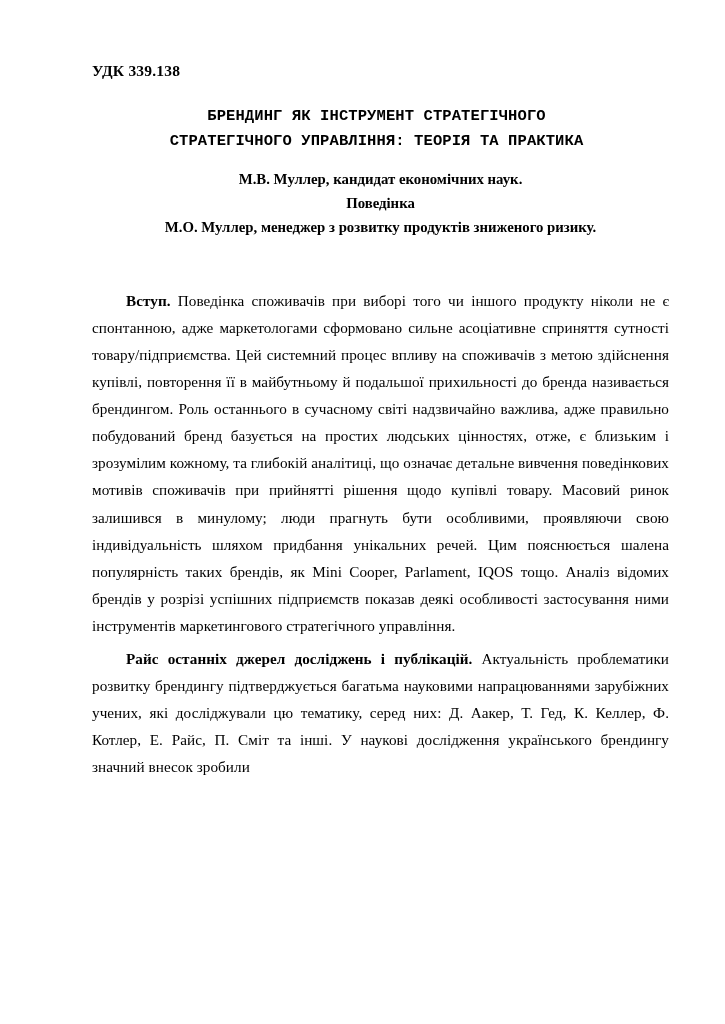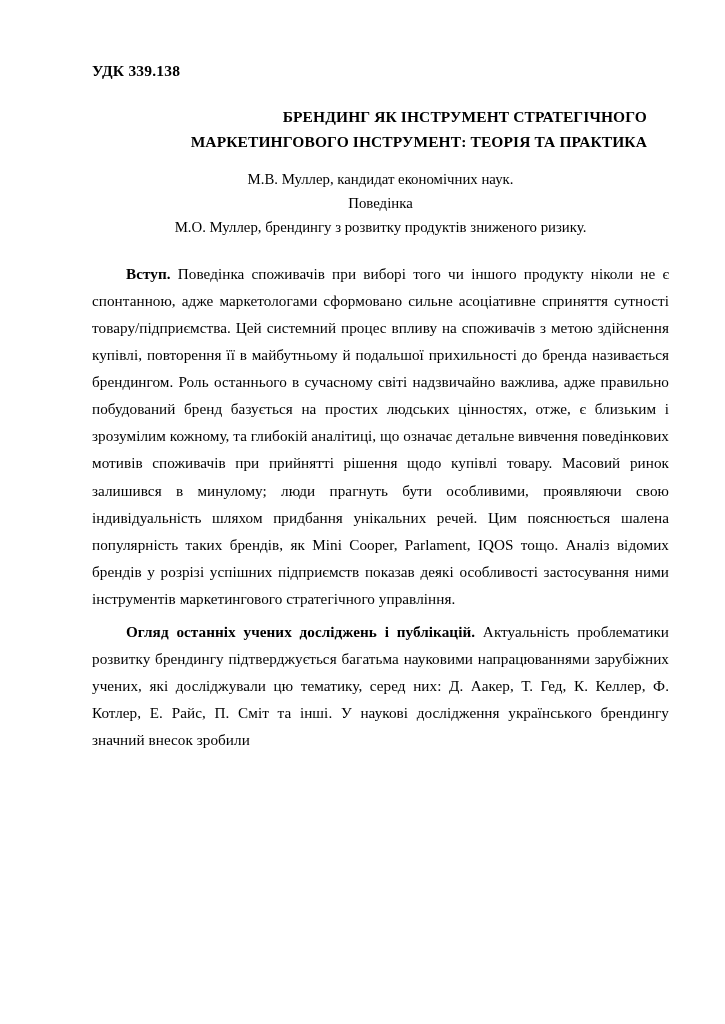--- a/index.html
+++ b/index.html
@@ -21,39 +21,40 @@
     box-sizing: border-box;
     padding: 62px 52px 20px 92px;
   }
   .udc {
     font-size: 15.5px;
     font-weight: bold;
     letter-spacing: 0.2px;
     margin: 0 0 24px 0;
   }
   .title {
-    text-align: right;
+    text-align: center;
     font-size: 15.5px;
     font-weight: bold;
     line-height: 1.62;
     margin: 0 22px 14px 14px;
     letter-spacing: 0.1px;
+    font-family: Liberation Mono, monospace;
   }
   .authors {
     text-align: center;
     font-size: 14.8px;
-    font-weight: normal;
+    font-weight: bold;
     line-height: 1.62;
     margin: 0 6px 0 6px;
   }
   .authors .ln {
     display: block;
   }
   .body-block {
-    margin-top: 20px;
+    margin-top: 47px;
   }
   p.para {
     margin: 0 0 2px 0;
     font-size: 15.2px;
     line-height: 1.78;
     text-align: justify;
     text-indent: 34px;
     letter-spacing: 0.05px;
     hyphens: none;
   }
@@ -66,31 +67,31 @@
 </style>
 </head>
 <body>
 
 <div class="page">
 
   <div class="udc">УДК 339.138</div>
 
   <div class="title">
     <span>БРЕНДИНГ ЯК ІНСТРУМЕНТ СТРАТЕГІЧНОГО</span><br>
-    <span>МАРКЕТИНГОВОГО ІНСТРУМЕНТ: ТЕОРІЯ ТА ПРАКТИКА</span>
+    <span>СТРАТЕГІЧНОГО УПРАВЛІННЯ: ТЕОРІЯ ТА ПРАКТИКА</span>
   </div>
 
   <div class="authors">
     <span class="ln">М.В. Муллер, кандидат економічних наук.</span>
     <span class="ln">Поведінка</span>
-    <span class="ln">М.О. Муллер, брендингу з розвитку продуктів зниженого ризику.</span>
+    <span class="ln">М.О. Муллер, менеджер з розвитку продуктів зниженого ризику.</span>
   </div>
 
   <div class="body-block">
     <p class="para">
       <span class="lead">Вступ.</span><span> Поведінка споживачів при виборі того чи іншого продукту ніколи не є спонтанною, адже маркетологами сформовано сильне асоціативне сприняття сутності товару/підприємства. Цей системний процес впливу на споживачів з метою здійснення купівлі, повторення її в майбутньому й подальшої прихильності до бренда називається брендингом. Роль останнього в сучасному світі надзвичайно важлива, адже правильно побудований бренд базується на простих людських цінностях, отже, є близьким і зрозумілим кожному, та глибокій аналітиці, що означає детальне вивчення поведінкових мотивів споживачів при прийнятті рішення щодо купівлі товару. Масовий ринок залишився в минулому; люди прагнуть бути особливими, проявляючи свою індивідуальність шляхом придбання унікальних речей. Цим пояснюється шалена популярність таких брендів, як Mini Cooper, Parlament, IQOS тощо. Аналіз відомих брендів у розрізі успішних підприємств показав деякі особливості застосування ними інструментів маркетингового стратегічного управління.</span>
     </p>
     <p class="para">
-      <span class="lead">Огляд останніх учених досліджень і публікацій.</span><span> Актуальність проблематики розвитку брендингу підтверджується багатьма науковими напрацюваннями зарубіжних учених, які досліджували цю тематику, серед них: Д. Аакер, Т. Гед, К. Келлер, Ф. Котлер, Е. Райс, П. Сміт та інші. У наукові дослідження українського брендингу значний внесок зробили</span>
+      <span class="lead">Райс останніх джерел досліджень і публікацій.</span><span> Актуальність проблематики розвитку брендингу підтверджується багатьма науковими напрацюваннями зарубіжних учених, які досліджували цю тематику, серед них: Д. Аакер, Т. Гед, К. Келлер, Ф. Котлер, Е. Райс, П. Сміт та інші. У наукові дослідження українського брендингу значний внесок зробили</span>
     </p>
   </div>
 
 </div>
 
 </body></html>

